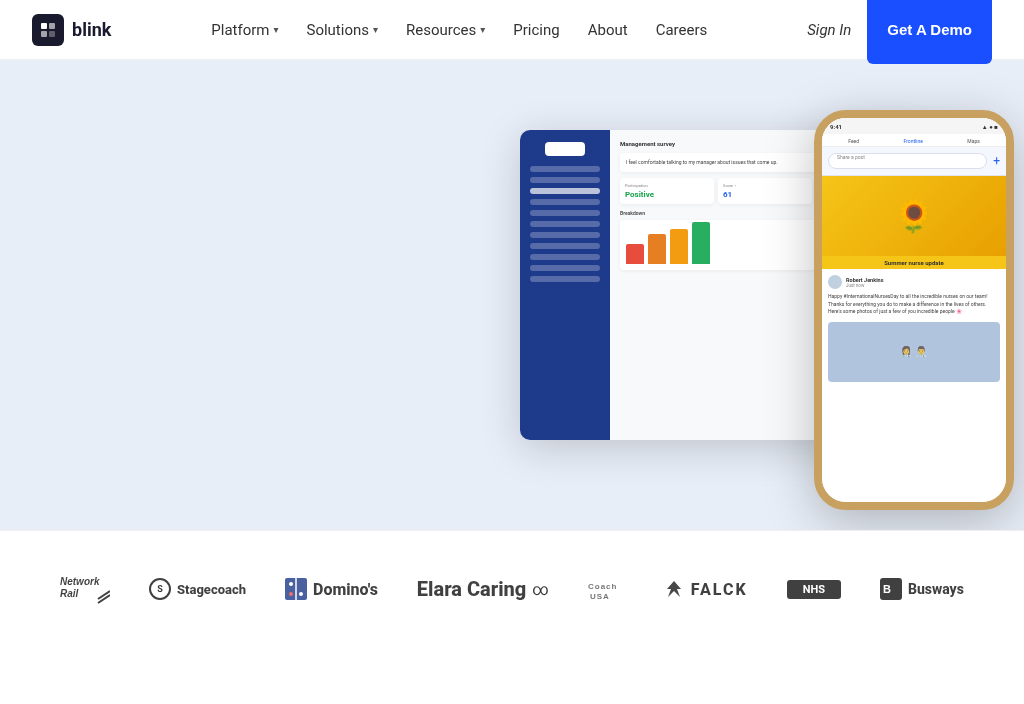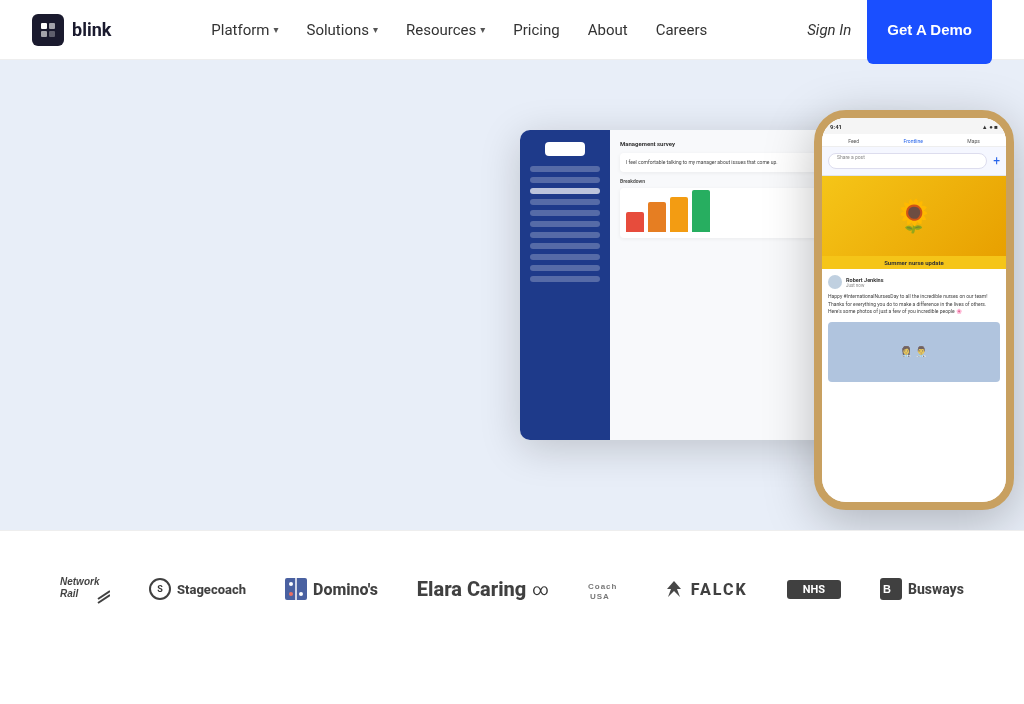--- a/index.html
+++ b/index.html
@@ -212,20 +212,34 @@
         <div class="db-sidebar-item"></div>
         <div class="db-sidebar-item"></div>
         <div class="db-sidebar-item"></div>
         <div class="db-sidebar-item"></div>
         <div class="db-sidebar-item"></div>
         <div class="db-sidebar-item"></div>
       </div>
       <div class="db-main">
         <div class="db-header">Management survey</div>
         <div class="db-question">I feel comfortable talking to my manager about issues that come up.</div>
+        <div class="db-metrics">
+          <div class="db-metric">
+            <div class="db-metric-label">Participation</div>
+            <div class="db-metric-value green">Positive</div>
+          </div>
+          <div class="db-metric">
+            <div class="db-metric-label">Score ↑</div>
+            <div class="db-metric-value blue">61</div>
+          </div>
+          <div class="db-metric">
+            <div class="db-metric-label">Participation</div>
+            <div class="db-metric-value" style="color:#e67e22;">74%</div>
+          </div>
+        </div>
         <div style="font-size:5px;color:#555;margin-bottom:4px;font-weight:bold;">Breakdown</div>
         <div class="db-bars">
           <div class="db-bar" style="height:20px;background:#e74c3c;"></div>
           <div class="db-bar" style="height:30px;background:#e67e22;"></div>
           <div class="db-bar" style="height:35px;background:#f39c12;"></div>
           <div class="db-bar" style="height:42px;background:#27ae60;"></div>
         </div>
       </div>
     </div>
 

